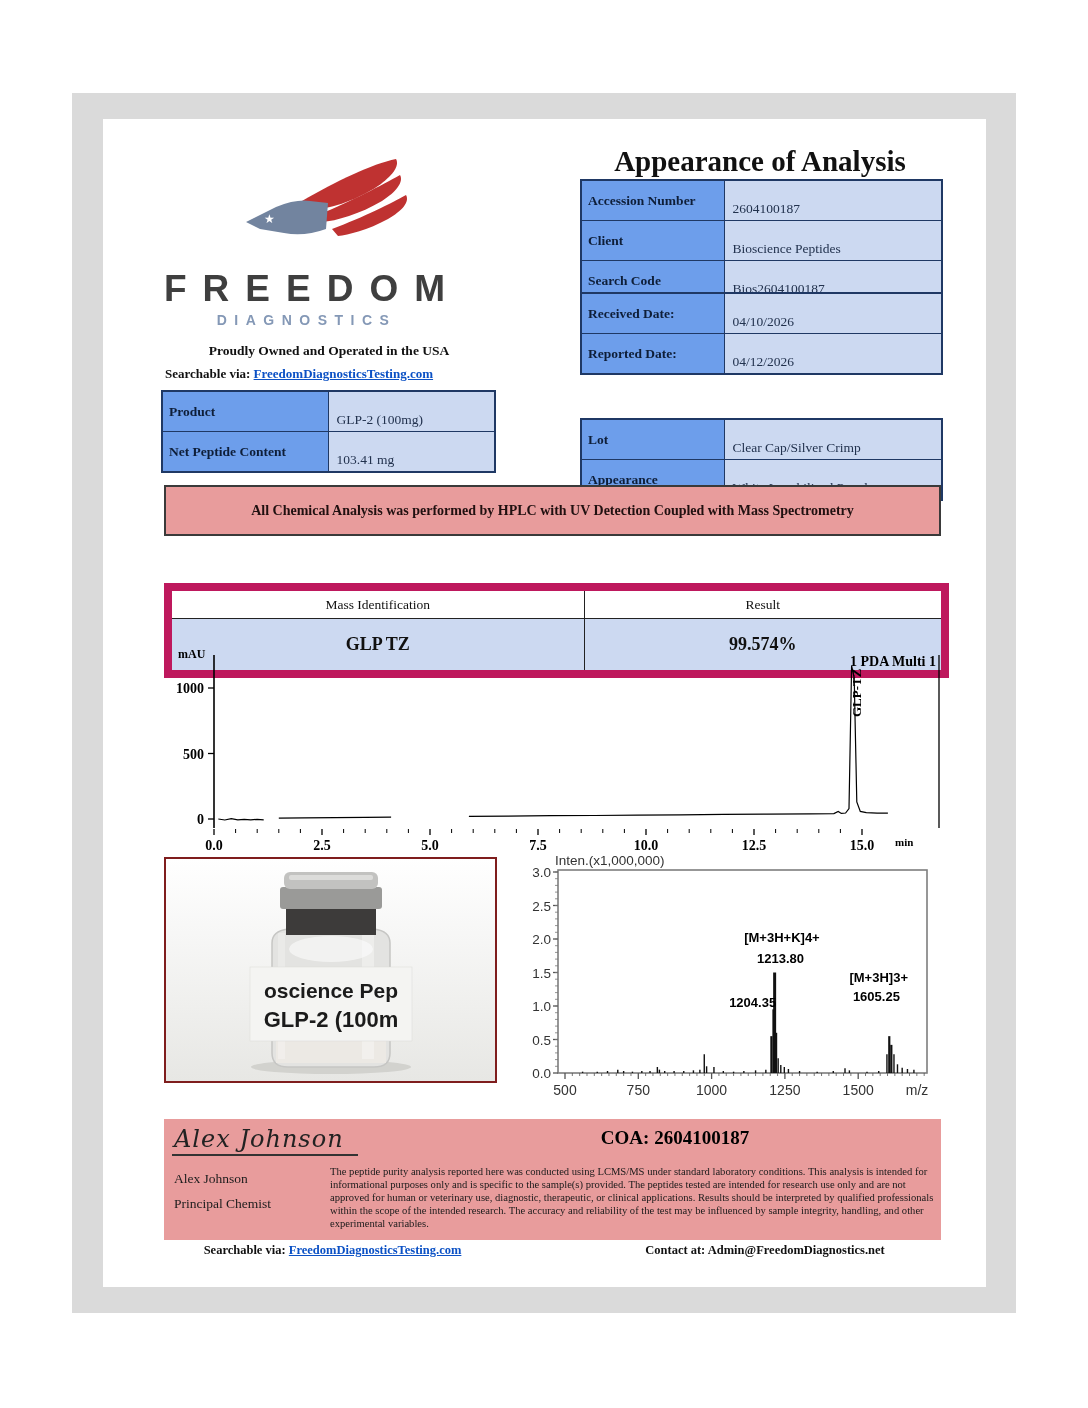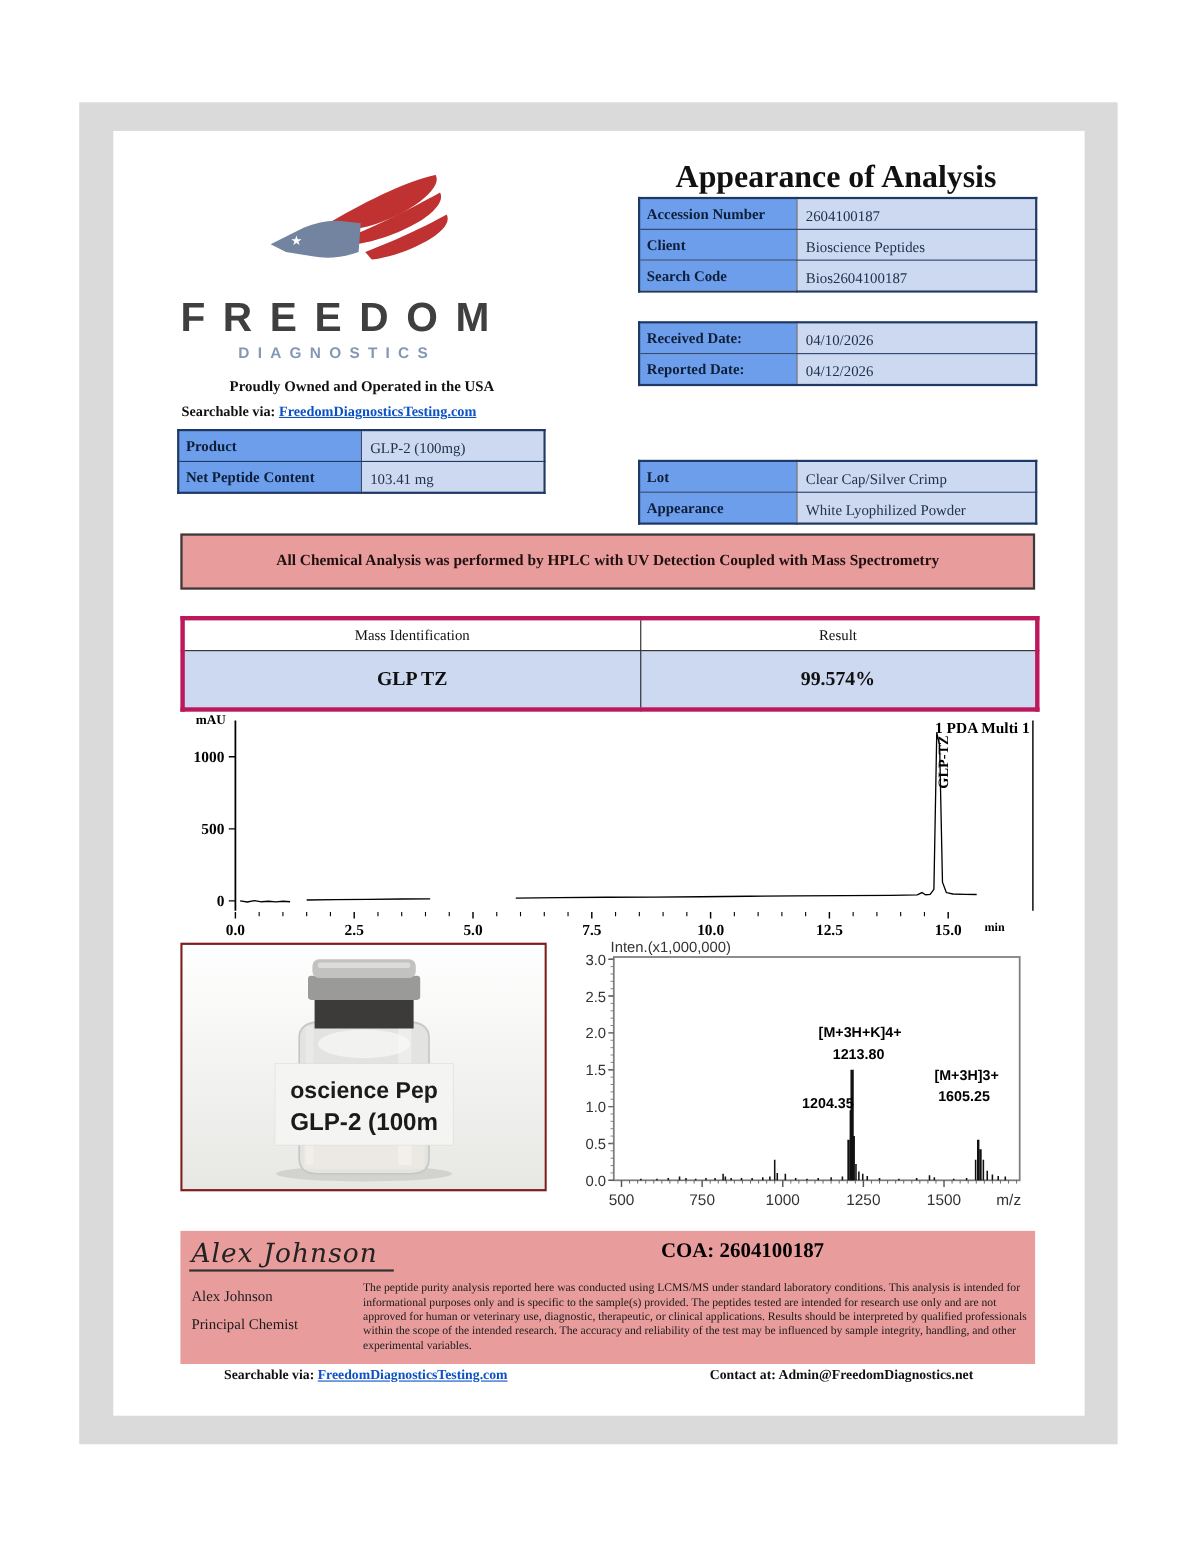--- a/index.html
+++ b/index.html
@@ -21,34 +21,34 @@
   .link{color:#0b51c5;text-decoration:underline;cursor:pointer;font-weight:bold;}
 
   
   .doc-title{position:absolute;left:468px;top:26px;width:378px;text-align:center;
              font-size:29px;font-weight:bold;}
 
   
   table.coa{border-collapse:collapse;table-layout:fixed;font-size:13.5px;border:2px solid #1f3864;}
   table.coa td{border:1.5px solid #1f3864;height:23px;overflow:hidden;white-space:nowrap;}
   table.coa td.lbl{background:#6d9eeb;font-weight:bold;padding:0 0 0 6px;color:#0e1e38;}
-  table.coa td.val{background:#ccd9f1;padding:4px 0 0 8px;color:#22324e;}
+  table.coa td.val{background:#ccd9f1;padding:16px 0 0 8px;color:#22324e;}
   .tbl-accession{position:absolute;left:477px;top:60px;width:361px;}
   .tbl-dates{position:absolute;left:477px;top:173px;width:361px;}
   .tbl-product{position:absolute;left:58px;top:271px;width:333px;}
   .tbl-lot{position:absolute;left:477px;top:271px;width:361px;margin-top:28px;}
 
   
   .banner{position:absolute;left:61px;top:366px;width:773px;height:47px;background:#e89c9c;
           border:2px solid #3a3a3a;display:flex;align-items:center;justify-content:center;
           font-weight:bold;font-size:14px;color:#201010;}
 
   
-  table.mass{position:absolute;left:61px;top:441px;width:777px;border-collapse:collapse;
-             table-layout:fixed;border:4px solid #be185d;text-align:center;}
+  table.mass{position:absolute;left:61px;top:464px;width:777px;border-collapse:collapse;
+             table-layout:fixed;border:8px solid #be185d;text-align:center;}
   table.mass td{border:1.5px solid #222;}
   table.mass td.hdr{background:#fff;font-size:13.5px;height:25px;}
   table.mass td.res{background:#ccd9f1;font-weight:bold;font-size:18px;height:49px;}
 
   
   .chromatogram{position:absolute;left:61px;top:522px;}
   .vial-box{position:absolute;left:61px;top:738px;width:329px;height:222px;border:2px solid #7f1d1d;background:#fff;}
   .ms-chart{position:absolute;left:424px;top:733px;}
 
   

